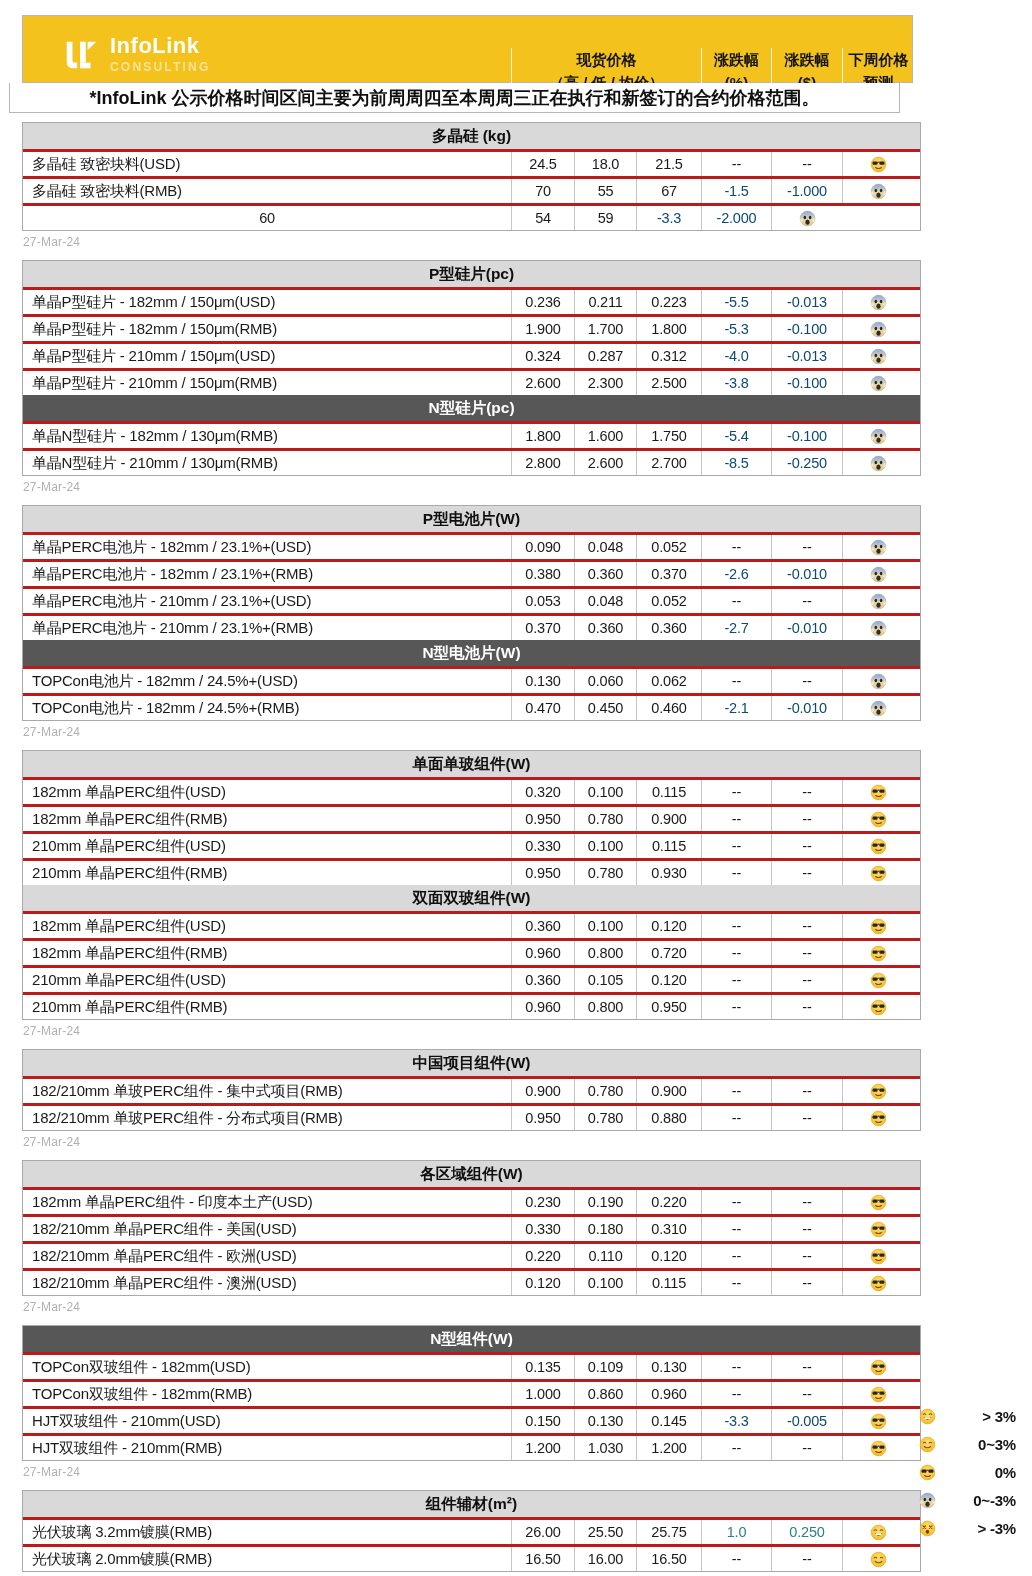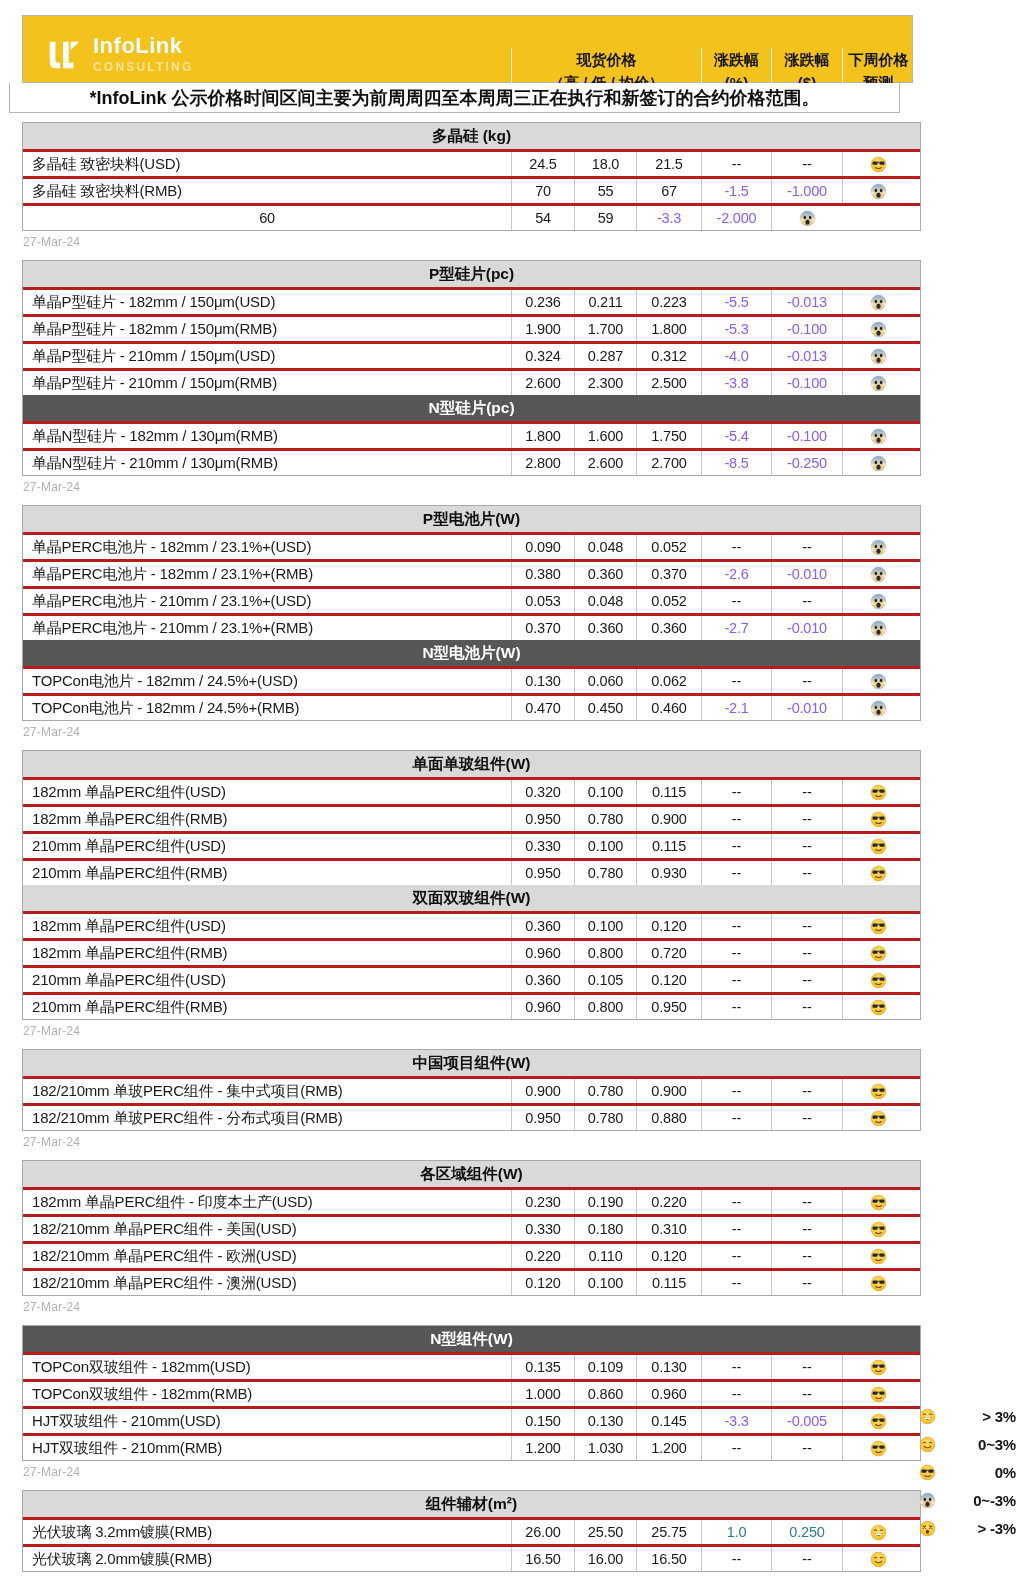--- a/index.html
+++ b/index.html
@@ -7,21 +7,21 @@
   body { font-family:"Liberation Sans", sans-serif; color:#111; }
   .page { position:relative; width:1032px; height:1576px; background:#fff; overflow:hidden; }
 
   
   .top-header { position:absolute; left:22px; top:15px; width:891px; height:68px;
     background:#F4C21D; display:grid; grid-template-columns:488px 190px 70px 71px 72px;
     border:1px solid #B5B5B5; }
   .yh-cell { display:flex; flex-direction:column; align-items:center; justify-content:center;
     font-weight:700; font-size:15px; line-height:1.55; color:#151515; }
   .yh-cell + .yh-cell { border-left:1px solid rgba(255,255,255,.85);margin-top:32px; }
-  .logo-cell { flex-direction:row; justify-content:flex-start; padding-left:22px; gap:10px; }
+  .logo-cell { flex-direction:row; justify-content:flex-start; padding-left:39px; gap:10px; }
   .logo-mark { width:38px; height:38px; }
   .logo-text .brand { color:#fff; font-size:22px; font-weight:700; letter-spacing:.5px; line-height:1.05; }
   .logo-text .sub { color:rgba(255,255,255,.55); font-size:12px; font-weight:700; letter-spacing:2.2px; }
 
   
   .note-row { position:absolute; left:9px; top:83px; width:891px; height:30px;
     border:1px solid #B5B5B5; border-top:none; background:#fff;
     display:flex; align-items:center; justify-content:center;
     font-weight:700; font-size:18px; color:#101010; }
 
@@ -31,21 +31,21 @@
   .sec-head { height:26px; display:flex; align-items:center; justify-content:center;
     font-weight:700; font-size:15.5px; }
   .sec-head.light { background:#D9D9D9; color:#0f0f0f; }
   .sec-head.dark  { background:#575757; color:#ffffff; }
   .row { display:grid; grid-template-columns:488px 63px 62px 65px 70px 71px 72px; height:27px;
     border-top:3px solid #b91c1c; background:#fff; }
   .cell { display:flex; align-items:center; justify-content:center;
     font-size:14.5px; letter-spacing:-.2px; color:#1a1a1a; overflow:hidden; white-space:nowrap; }
   .cell + .cell { border-left:1px solid #C6C6C6; }
   .label-cell { justify-content:flex-start; padding-left:9px; font-weight:500; font-size:15px; }
-  .neg { color:#8b5cf6; }
+  .neg { color:#0c4a6e; }
   .pos { color:#2E7E8C; }
   .emoji { width:17px; height:17px; display:block; }
   .date-label { height:20px; padding:4px 0 0 1px; font-size:12px; color:#B0B0B0; letter-spacing:.2px; }
 
   
   .legend { position:absolute; left:916px; top:1402px; width:100px; }
   .legend-item { height:28px; display:flex; align-items:center; }
   .legend-item .emoji { width:17px; height:17px; margin-left:3px; }
   .legend-label { flex:1; text-align:right; font-weight:700; font-size:15px; color:#141414; letter-spacing:-.2px; }
 </style>

